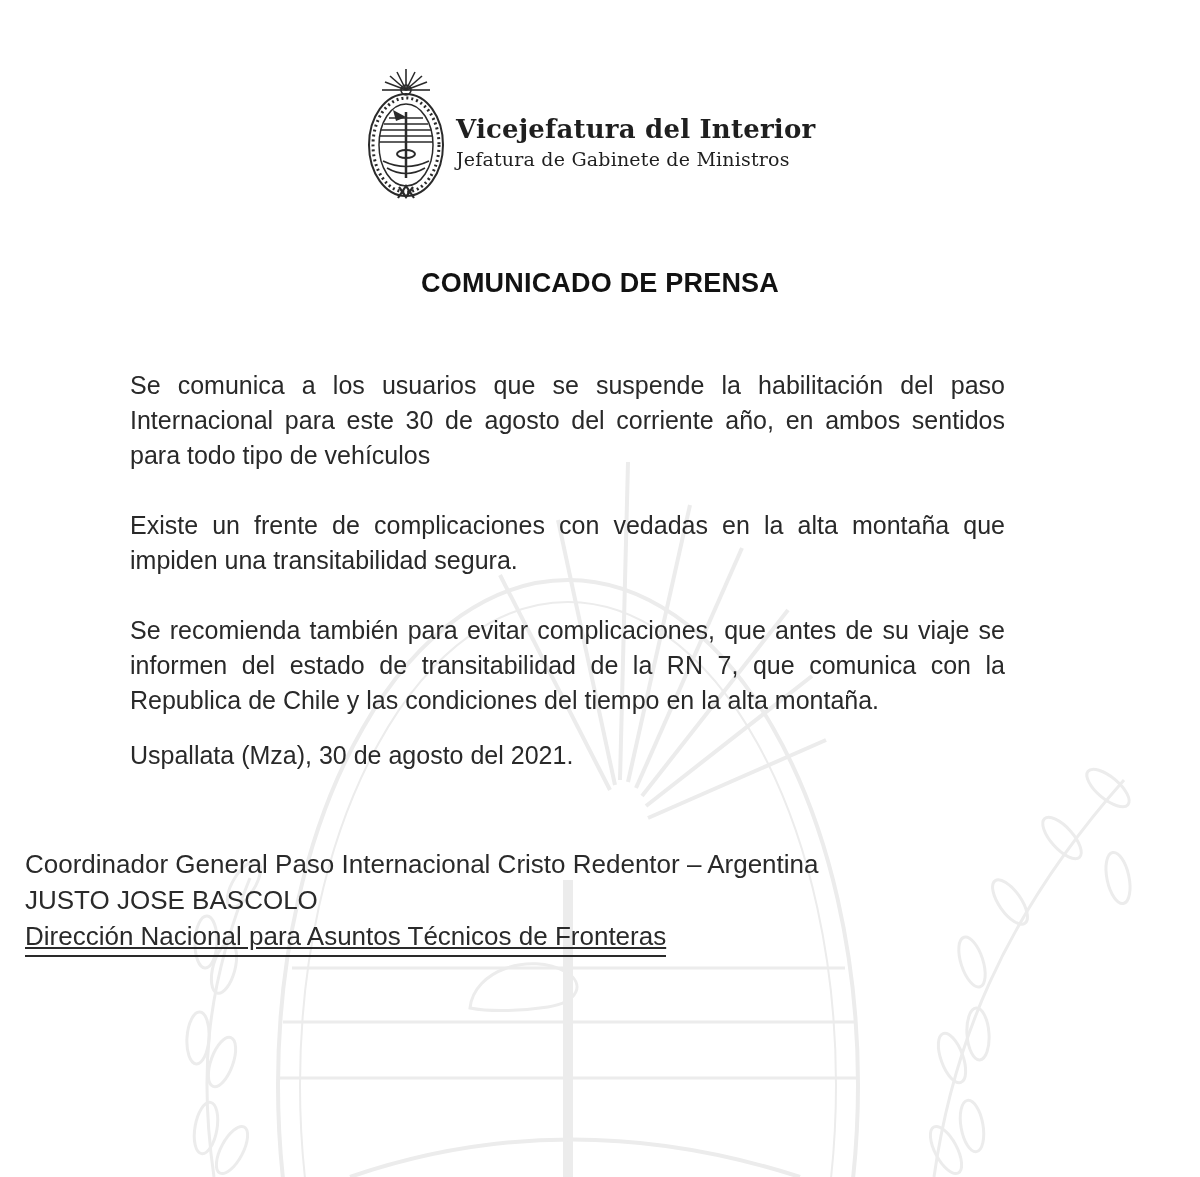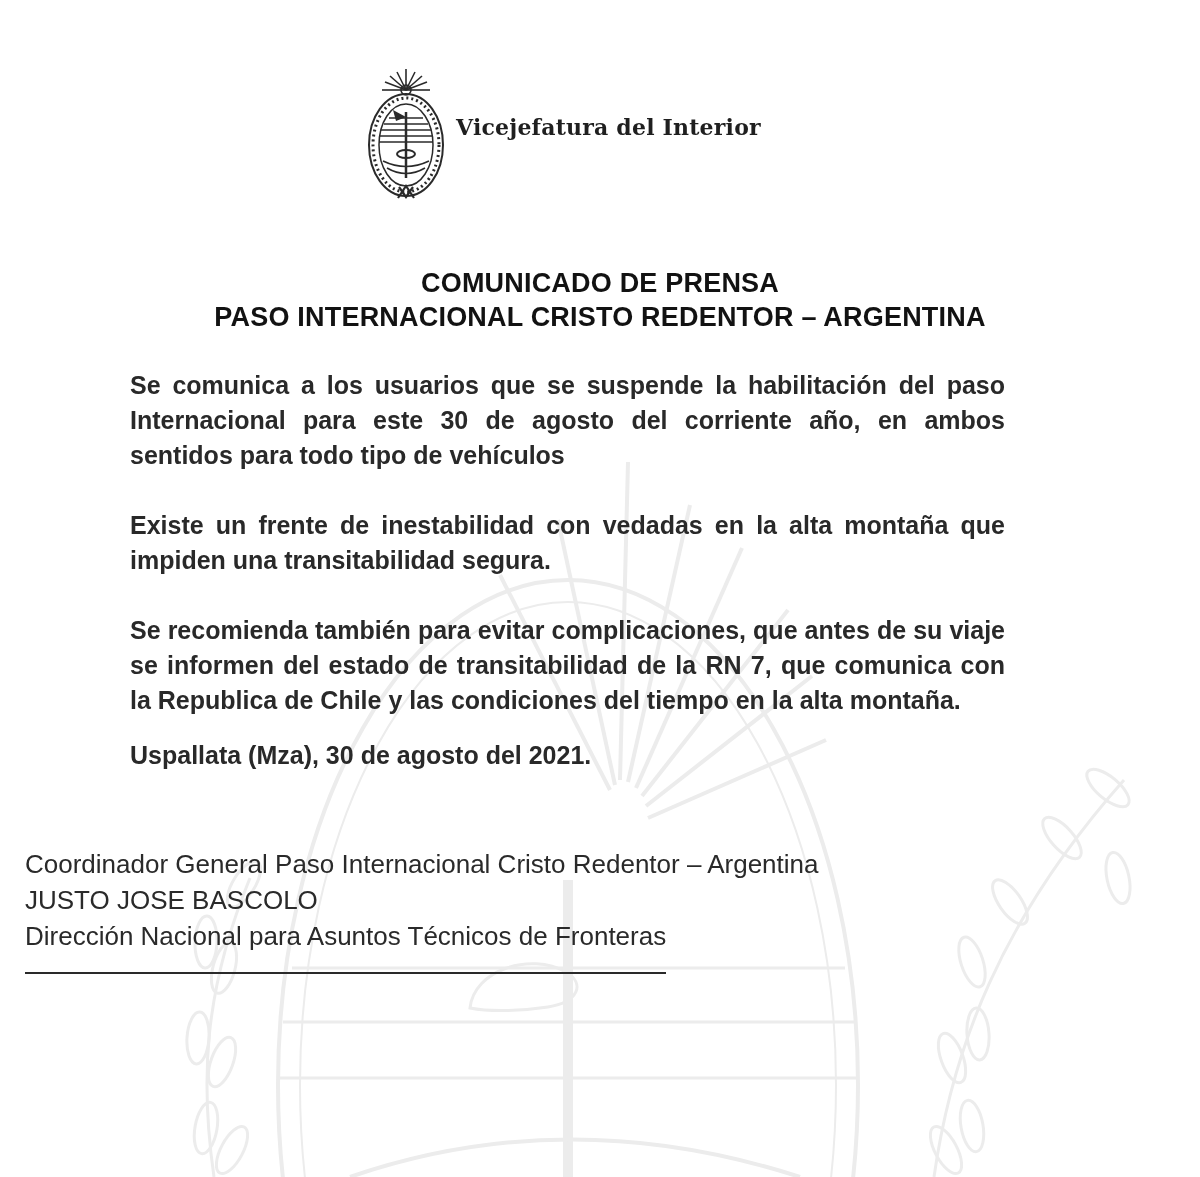--- a/index.html
+++ b/index.html
@@ -30,21 +30,21 @@
   }
   .org-text{
     position:absolute;
     left:456px; top:114px;
     z-index:2;
     font-family:"DejaVu Serif","Liberation Serif",serif;
     color:#1f1f1f;
     line-height:1.2;
   }
   .org-name{
-    font-size:22px;
+    font-size:26px;
     font-weight:bold;
     letter-spacing:0.2px;
   }
   .org-subtitle{
     font-size:19px;
     margin-top:3px;
     letter-spacing:0.2px;
   }
   
   .title-block{
@@ -61,21 +61,20 @@
   }
   
   .body-block{
     position:absolute;
     left:130px; top:368px;
     width:875px;
     z-index:2;
     font-size:25px;
     line-height:35px;
     color:#292929;
-    font-weight:bold;
   }
   .body-block p{
     margin:0 0 35px 0;
     text-align:justify;
   }
   .body-block p.last-para{margin-bottom:20px;}
   .dateline{
     text-align:right;
     margin:0;
   }
@@ -84,21 +83,22 @@
     position:absolute;
     left:25px; top:846px;
     z-index:2;
     font-size:26px;
     line-height:36px;
     color:#2a2a2a;
   }
   .sig-dept{
     display:inline-block;
     border-bottom:2px solid #2a2a2a;
-    padding-bottom:18px;
+    padding-bottom:1px;
+    text-decoration:underline;
   }
 </style>
 </head>
 <body>
 
 <div class="page">
 
   <svg class="watermark" viewBox="0 0 1200 1177" fill="none" stroke="#ececec">
 
     <g stroke-width="4">
@@ -185,30 +185,30 @@
     <ellipse cx="44" cy="88" rx="9" ry="4" stroke-width="2"></ellipse>
 
     <path d="M21,95 Q44,106 67,95" stroke-width="1.6"></path>
     <path d="M25,102 Q44,113 63,102" stroke-width="1.6"></path>
 
     <path d="M36,132 L44,120 L52,132 M37,121 L44,131 L51,121" stroke-width="2.2"></path>
   </svg>
 
   <div class="org-text">
     <div class="org-name">Vicejefatura del Interior</div>
+    <div class="org-subtitle">Jefatura de Gabinete de Ministros</div>
   </div>
 
   <div class="title-block">
     <div>COMUNICADO DE PRENSA</div>
-    <div>PASO INTERNACIONAL CRISTO REDENTOR – ARGENTINA</div>
   </div>
 
   <div class="body-block">
     <p>Se comunica a los usuarios que se suspende la habilitación del paso Internacional para este 30 de agosto del corriente año, en ambos sentidos para todo tipo de vehículos</p>
-    <p>Existe un frente de inestabilidad con vedadas en la alta montaña que impiden una transitabilidad segura.</p>
+    <p>Existe un frente de complicaciones con vedadas en la alta montaña que impiden una transitabilidad segura.</p>
     <p class="last-para">Se recomienda también para evitar complicaciones, que antes de su viaje se informen del estado de transitabilidad de la RN 7, que comunica con la Republica de Chile y las condiciones del tiempo en la alta montaña.</p>
     <p class="dateline">Uspallata (Mza), 30 de agosto del 2021.</p>
   </div>
 
   <div class="signature-block">
     <div>Coordinador General Paso Internacional Cristo Redentor – Argentina</div>
     <div>JUSTO JOSE BASCOLO</div>
     <div><span class="sig-dept">Dirección Nacional para Asuntos Técnicos de Fronteras</span></div>
   </div>
 

